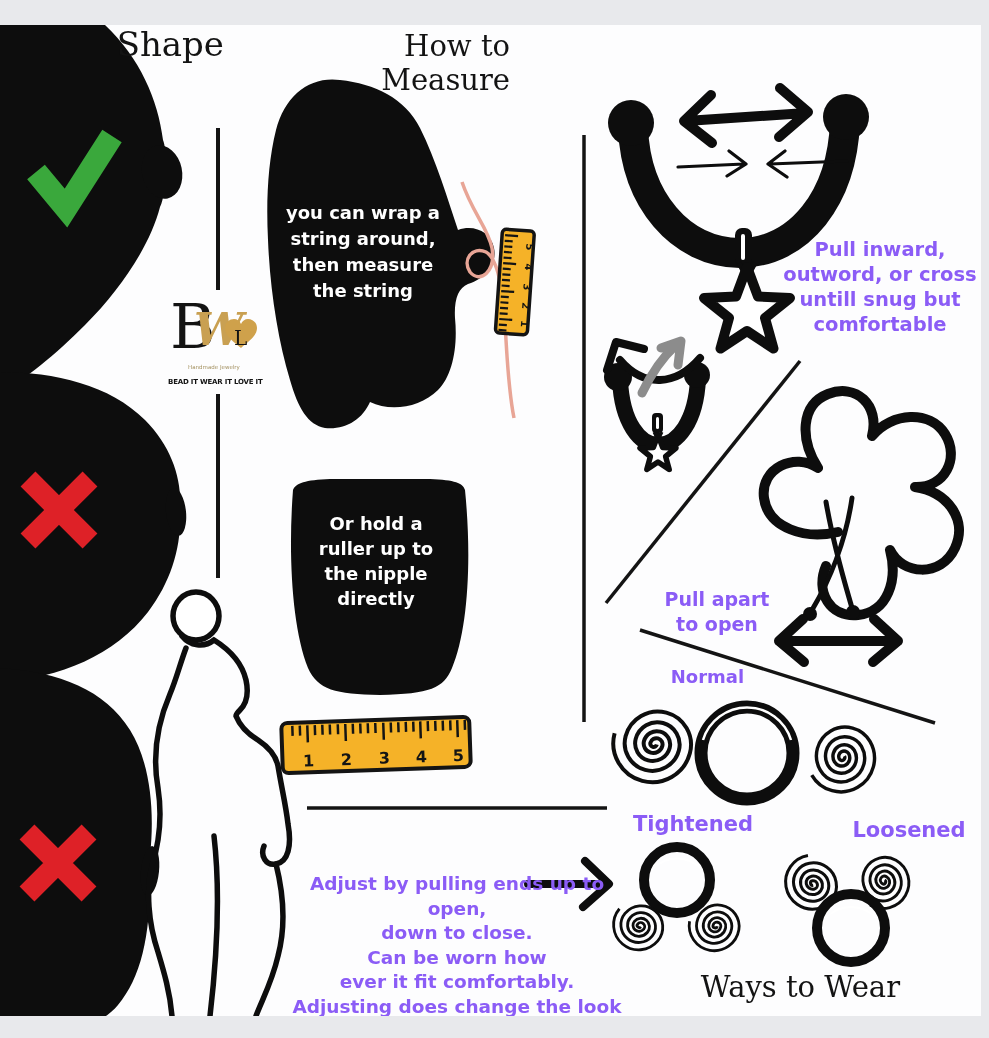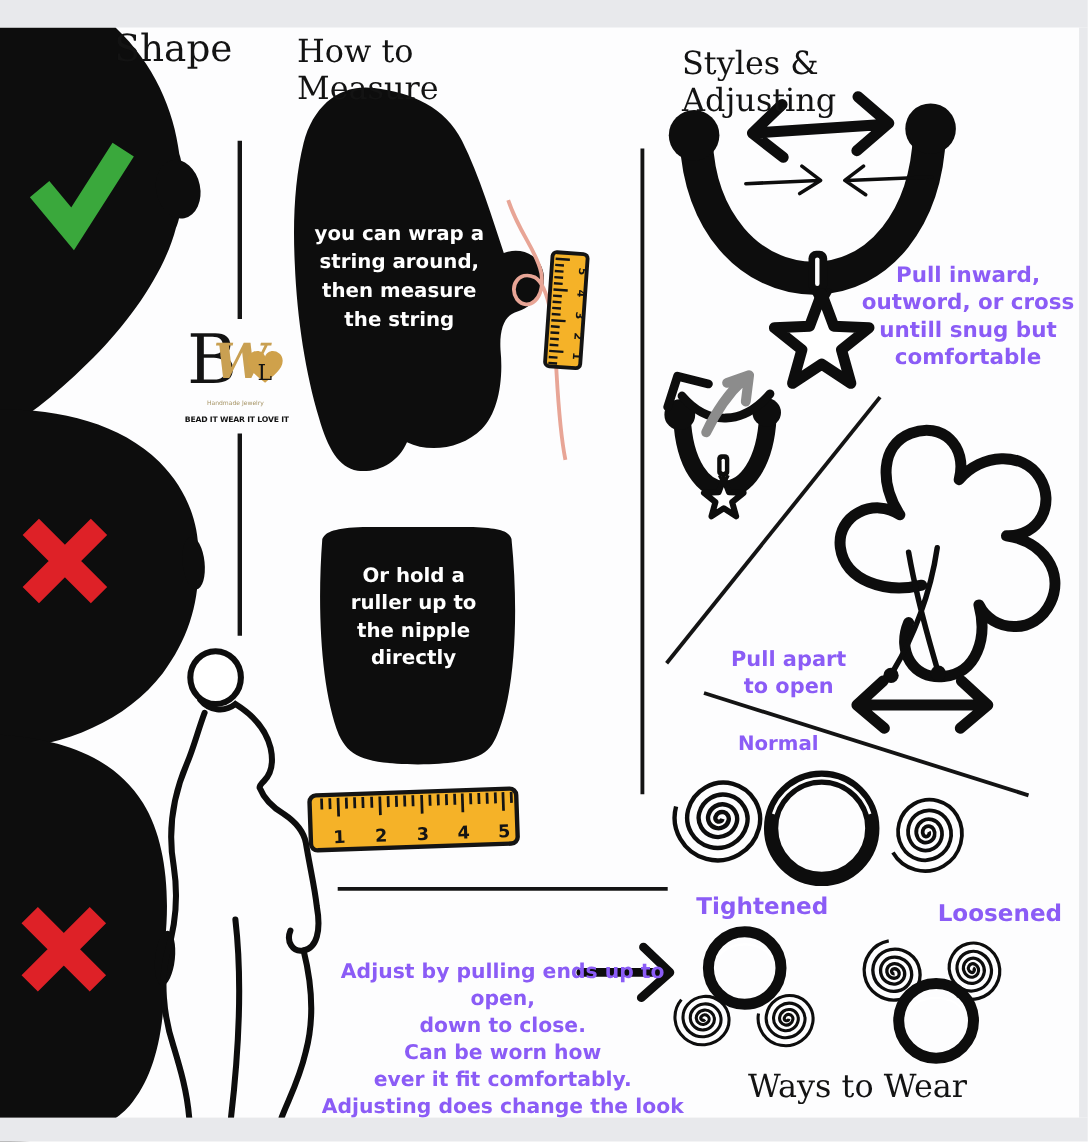--- a/index.html
+++ b/index.html
@@ -4,21 +4,21 @@
 <style>
   html,body{margin:0;padding:0;background:#ffffff;}
   #stage{position:relative;width:989px;height:1038px;background:#fdfdfe;overflow:hidden;
          font-family:"DejaVu Sans",sans-serif;}
   .band{position:absolute;background:#e8e9ec;z-index:30;}
   #band-top{left:0;top:0;width:989px;height:25px;}
   #band-bottom{left:0;top:1016px;width:989px;height:22px;}
   #band-right{left:981px;top:25px;width:8px;height:991px;}
   svg.canvas{position:absolute;left:0;top:0;z-index:1;}
   .txt{position:absolute;z-index:10;color:#111;}
-  .serif-title{font-family:"DejaVu Serif",serif;font-weight:500;color:#131313;text-align:left;}
+  .serif-title{font-family:"DejaVu Serif",serif;font-weight:500;color:#131313;text-align:right;}
   .white-block{color:#ffffff;font-weight:700;text-align:center;}
   .black-block{color:#8b5cf6;font-weight:700;text-align:center;}
   #shape-title{left:104px;top:24px;width:120px;font-size:34px;}
   #measure-title{left:270px;top:29px;width:240px;font-size:29px;}
   #styles-title{left:620px;top:40px;width:270px;font-size:29px;}
   #ways-title{left:680px;top:970px;width:220px;font-size:29px;}
   #wrap-text{left:276px;top:200px;width:174px;font-size:18px;line-height:26px;}
   #hold-text{left:300px;top:511px;width:152px;font-size:18px;line-height:25px;}
   #pull-text{left:780px;top:237px;width:200px;font-size:19.5px;line-height:25px;}
   #pull-apart-text{left:656px;top:587px;width:122px;font-size:19px;line-height:25px;}
@@ -157,21 +157,20 @@
 
   <path fill="none" stroke="#0d0d0d" stroke-width="8" stroke-linecap="round" stroke-linejoin="round" d="M 528 884 L 606 884 M 585 861 L 609 884 L 583 907"></path>
 </svg>
 
 <div class="band" id="band-top"></div>
 <div class="band" id="band-bottom"></div>
 <div class="band" id="band-right"></div>
 
 <div class="txt serif-title" id="shape-title">Shape</div>
 <div class="txt serif-title" id="measure-title">How to Measure</div>
-<div class="txt serif-title" id="styles-title">Styles &amp; Adjusting</div>
 <div class="txt serif-title" id="ways-title">Ways to Wear</div>
 
 <div class="txt white-block" id="hold-text">
   <div>Or hold a</div>
   <div>ruller up to</div>
   <div>the nipple</div>
   <div>directly</div>
 </div>
 <div class="txt white-block" id="wrap-text">
   <div>you can wrap a</div>

